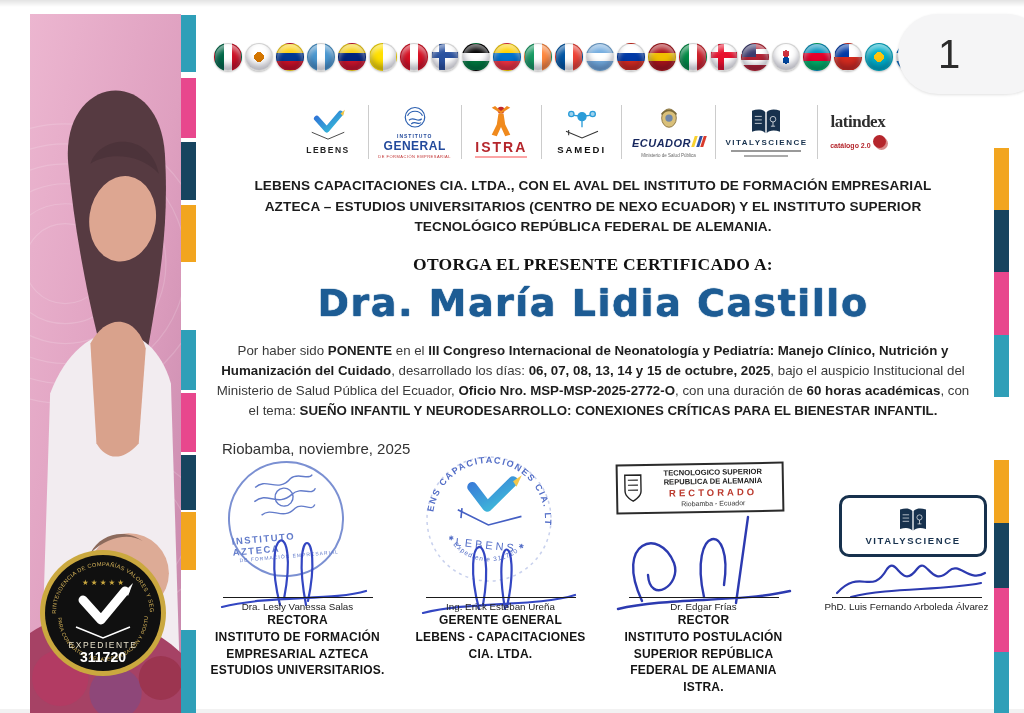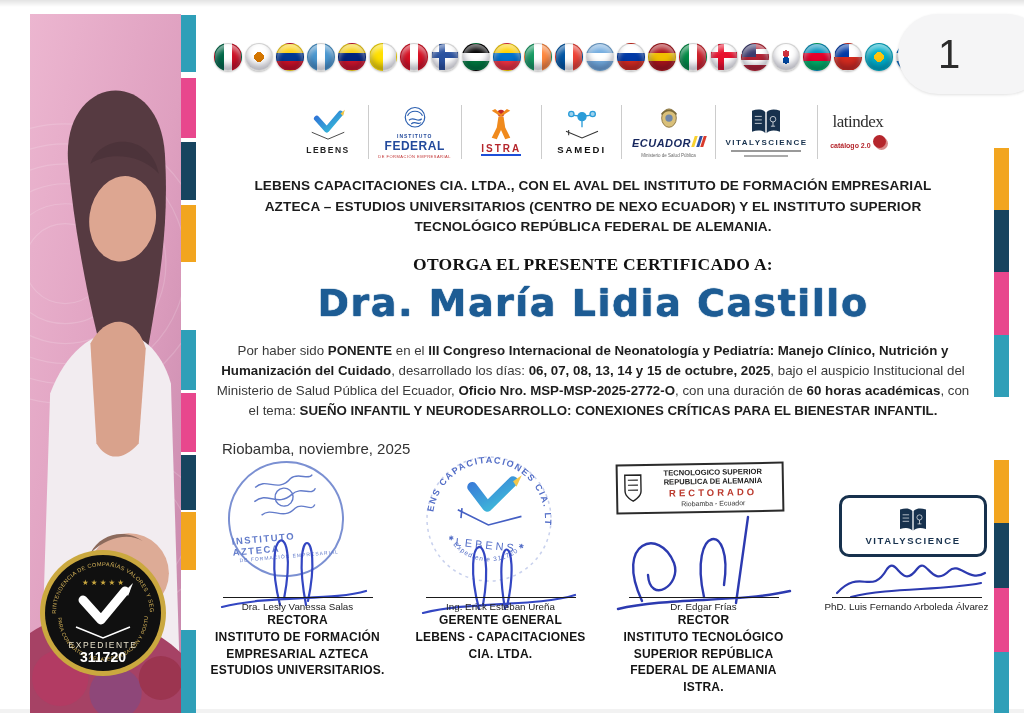--- a/index.html
+++ b/index.html
@@ -35,29 +35,29 @@
 
   
   .logos-row{position:absolute;left:298px;top:97px;width:590px;height:70px;display:flex;
         align-items:center;justify-content:space-between;}
   .logo{display:flex;flex-direction:column;align-items:center;justify-content:center;gap:2px;min-width:60px;}
   .logo .lbl{font-size:8.5px;font-weight:bold;letter-spacing:1.5px;color:#222;}
   .logo-div{width:1px;height:54px;background:#ccc;}
   .lbl-azteca-top{font-size:5px;font-weight:bold;color:#234a9c;letter-spacing:1px;}
   .lbl-azteca{font-size:12px;font-weight:bold;color:#234a9c;letter-spacing:.5px;line-height:.9;}
   .lbl-azteca-sub{font-size:4px;color:#c03030;letter-spacing:.5px;}
-  .lbl-istra{font-size:10px;font-weight:bold;color:#b5262c;letter-spacing:2px;border-bottom:2px solid #1d4ed8;line-height:1.1;}
+  .lbl-istra{font-size:14px;font-weight:bold;color:#b5262c;letter-spacing:2px;border-bottom:2px solid #fca5a5;line-height:1.1;}
   .lbl-samedi{font-size:9.5px;font-weight:bold;letter-spacing:2px;color:#111;}
   .lbl-ecuador{font-size:11px;font-weight:bold;font-style:italic;color:#16275e;letter-spacing:.5px;}
   .ec-bars{display:inline-flex;gap:1.5px;margin-left:2px;}
   .ec-bars i{width:3px;height:11px;transform:skewX(-18deg);display:inline-block;}
   .lbl-vitaly{font-size:8px;font-weight:bold;letter-spacing:1.5px;color:#17314d;}
   .vt-micro{width:70px;height:2px;background:#999;margin-top:1px;}
   .vt-micro2{width:44px;height:2px;background:#aaa;margin-top:1px;}
-  .lbl-latindex{font-size:17px;font-weight:normal;color:#2e2e2e;letter-spacing:-.5px;font-family:"Liberation Serif",serif;}
+  .lbl-latindex{font-size:17px;font-weight:bold;color:#2e2e2e;letter-spacing:-.5px;font-family:"Liberation Serif",serif;}
   .lbl-latindex-sub{font-size:7px;color:#b5262c;font-weight:bold;}
   .seal{width:13px;height:13px;border-radius:50%;background:#b5262c;display:inline-block;margin-left:2px;box-shadow:2px 2px 0 #d98a8a;}
 
   
   .institutions{position:absolute;left:212px;top:176px;width:762px;text-align:center;
         font-weight:bold;font-size:13.6px;line-height:1.52;color:#1c1c1c;white-space:pre-line;letter-spacing:.1px;}
   .award-line{position:absolute;left:212px;top:254px;width:762px;text-align:center;
         font-family:"Liberation Serif",serif;font-weight:bold;font-size:17.5px;color:#111;letter-spacing:.3px;}
   .recipient{position:absolute;left:212px;top:281px;width:762px;text-align:center;
         font-size:38px;font-weight:800;color:#1d5c94;letter-spacing:1.5px;
@@ -215,21 +215,21 @@
     </div>
     <div class="logo-div"></div>
     <div class="logo">
       <svg width="30" height="26" viewBox="0 0 40 34">
         <g stroke="#2b5fb0" fill="none" stroke-width="1.6">
           <circle cx="20" cy="16" r="13"></circle>
           <path d="M10 14 C14 6 26 6 30 14 M12 20 C18 14 24 24 29 18 M15 25 C20 20 25 27 28 23"></path>
         </g>
       </svg>
       <span class="lbl-azteca-top">INSTITUTO</span>
-      <span class="lbl-azteca">FEDERAL</span>
+      <span class="lbl-azteca">GENERAL</span>
       <span class="lbl-azteca-sub">DE FORMACIÓN EMPRESARIAL</span>
     </div>
     <div class="logo-div"></div>
     <div class="logo">
       <svg width="26" height="32" viewBox="0 0 30 38">
         <circle cx="15" cy="5" r="4" fill="#c0272d"></circle>
         <path d="M15 9 L4 2 L8 0 L15 6 L22 0 L26 2 L15 9 Z" fill="#f08a1d"></path>
         <path d="M12 9 L18 9 L20 22 L26 34 L20 36 L15 25 L10 36 L4 34 L10 22 Z" fill="#f08a1d"></path>
       </svg>
       <span class="lbl-istra">ISTRA</span>
@@ -388,21 +388,21 @@
           <path d="M34 100 C 6 40, 52 26, 66 62 C 74 84, 42 104, 40 74"></path>
           <path d="M96 96 C 80 24, 126 18, 116 84"></path>
           <path d="M140 16 L128 102"></path>
           <path d="M10 108 C 60 96, 130 102, 182 90"></path>
         </g>
       </svg>
       <div class="sig-text">
         <div class="sig-rule"></div>
         <div class="sig-name">Dr. Edgar Frías</div>
         <div class="sig-lines">RECTOR
-INSTITUTO TECNOLÓGICO
+INSTITUTO POSTULACIÓN
 SUPERIOR REPÚBLICA
 FEDERAL DE ALEMANIA
 ISTRA.</div>
       </div>
     </div>
 
     <div class="sig-col">
       <div class="stamp-vitaly">
         <svg width="34" height="26" viewBox="0 0 48 40">
           <path d="M4 4 C12 1 20 2 23 6 L23 36 C20 32 12 31 4 34 Z" fill="#17314d"></path>

